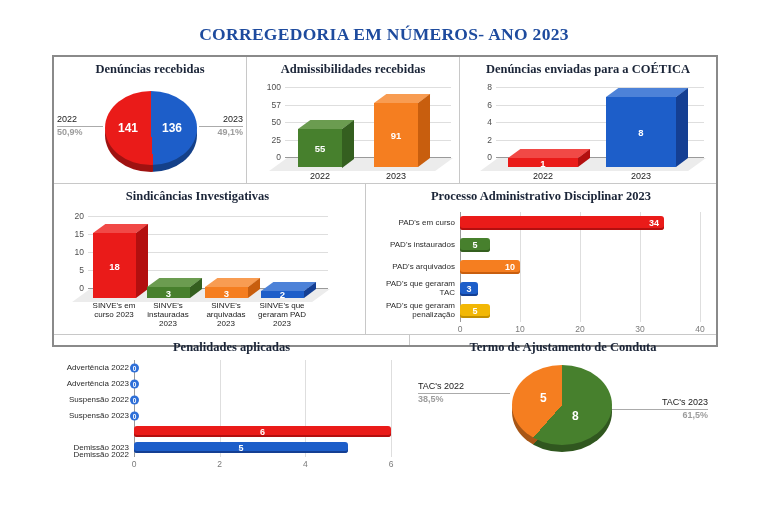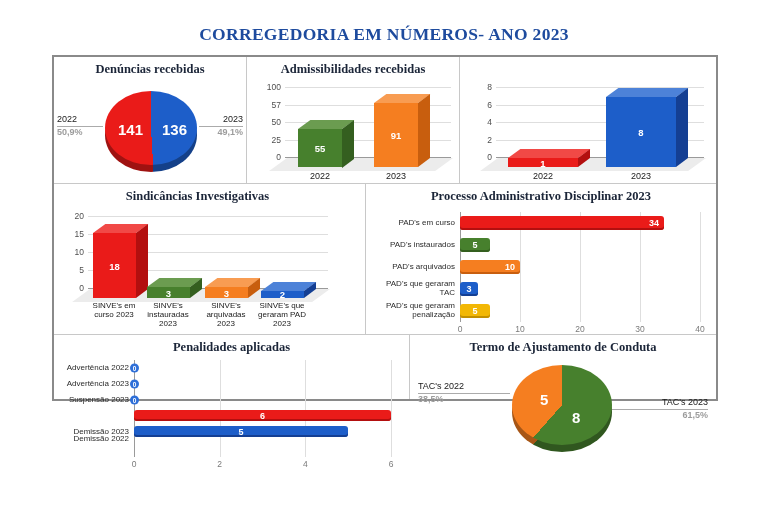--- a/index.html
+++ b/index.html
@@ -1,19 +1,19 @@
 <!DOCTYPE html>
 <html><head>
 <meta charset="utf-8">
 <style>
   html,body{margin:0;padding:0;background:#ffffff;}
   body{width:768px;height:505px;position:relative;font-family:"Liberation Sans",sans-serif;overflow:hidden;}
   .main-title{position:absolute;top:24px;left:0;width:768px;text-align:center;
     font-family:"Liberation Serif",serif;font-weight:bold;font-size:17.5px;color:#1e4b9e;letter-spacing:.3px;}
-  .dash{position:absolute;left:52px;top:55px;width:666px;height:346px;border:2px solid #8a8a8a;
+  .dash{position:absolute;left:52px;top:55px;width:666px;height:292px;border:2px solid #8a8a8a;
     background:#fff;box-sizing:border-box;display:flex;flex-direction:column;}
   .row{display:flex;box-sizing:border-box;}
   .row1{height:127px;border-bottom:1px solid #c8c8c8;}
   .row2{height:151px;border-bottom:1px solid #c8c8c8;gap:24px;}
   .row3{flex:1;}
   .panel{position:relative;box-sizing:border-box;background:#fff;}
   .panel + .panel{border-left:1px solid #c8c8c8;}
   .ptitle{position:absolute;top:5px;left:0;right:0;text-align:center;
     font-family:"Liberation Serif",serif;font-weight:bold;font-size:12.5px;color:#1b2538;}
   
@@ -36,21 +36,21 @@
   .bar3d::before{content:"";position:absolute;left:0;right:0;top:-9px;height:9px;background:var(--t);
     transform:skewX(-54deg);transform-origin:0 100%;}
   .bar3d::after{content:"";position:absolute;top:0;bottom:0;left:100%;width:12px;background:var(--s);
     transform:skewY(-37deg);transform-origin:0 0;}
   .bval{position:absolute;left:0;right:0;top:50%;transform:translateY(-50%);
     text-align:center;color:#fff;font-weight:bold;font-size:9.5px;z-index:3;}
   .xlab{position:absolute;width:66px;text-align:center;font-size:9px;color:#1a1a1a;line-height:1.12;transform:translateX(-50%);}
   
   .pie,.pie-rim{position:absolute;border-radius:50%;}
   .pie-rim{filter:brightness(.68);}
-  .pval{position:absolute;color:#fff;font-weight:bold;font-size:15px;z-index:3;}
+  .pval{position:absolute;color:#fff;font-weight:bold;font-size:12px;z-index:3;}
   .plab{position:absolute;font-size:9px;color:#1a1a1a;line-height:1.25;}
   .plab .pname{display:block;border-bottom:1px solid #ababab;padding-bottom:1px;}
   .plab .ppct{display:block;color:#9c9c9c;font-weight:bold;}
   .plab.left{text-align:left;}
   .plab.right{text-align:right;}
   
   .hrows{position:absolute;left:0;right:0;}
   .hrow{display:flex;align-items:center;}
   .hlab{text-align:right;font-size:8px;color:#2b2b2b;line-height:1.12;box-sizing:border-box;padding-right:5px;}
   .hplot{position:relative;flex:1;height:100%;}
@@ -106,20 +106,21 @@
         </div>
         <div class="bar3d c-orange" style="left: 89px; width: 44px; height: 91%;">
           <span class="bval">91</span>
         </div>
         <div class="xlab" style="left:35px;top:84px;">2022</div>
         <div class="xlab" style="left:111px;top:84px;">2023</div>
       </div>
     </div>
 
     <div class="panel" style="flex:1;">
+      <div class="ptitle">Denúncias enviadas para a COÉTICA</div>
       <div class="plot" style="left:36px;top:30px;width:208px;height:70px;">
         <div class="hline" style="top:0;"></div>
         <div class="hline" style="top:25%;"></div>
         <div class="hline" style="top:50%;"></div>
         <div class="hline" style="top:75%;"></div>
         <div class="hline axis" style="top:100%;"></div>
         <span class="ticky" style="top:0;">8</span>
         <span class="ticky" style="top:25%;">6</span>
         <span class="ticky" style="top:50%;">4</span>
         <span class="ticky" style="top:75%;">2</span>
@@ -280,20 +281,26 @@
             <span class="zbub">0</span>
           </div>
         </div>
         <div class="hrow" style="height:16px;">
           <div class="hlab" style="width:80px;">Advertência 2023</div>
           <div class="hplot" style="margin-right:18px;">
             <span class="zbub">0</span>
           </div>
         </div>
         <div class="hrow" style="height:16px;">
+          <div class="hlab" style="width:80px;">Suspensão 2022</div>
+          <div class="hplot" style="margin-right:18px;">
+            <span class="zbub">0</span>
+          </div>
+        </div>
+        <div class="hrow" style="height:16px;">
           <div class="hlab" style="width:80px;">Suspensão 2023</div>
           <div class="hplot" style="margin-right:18px;">
             <span class="zbub">0</span>
           </div>
         </div>
         <div class="hrow" style="height:16px;">
           <div class="hlab" style="width:80px;margin-top:47px;">Demissão 2022</div>
           <div class="hplot" style="margin-right:18px;">
             <div class="hbar c-red" style="top: 2px; height: 11px; width: 100%;">
               <span class="hval center">6</span>

